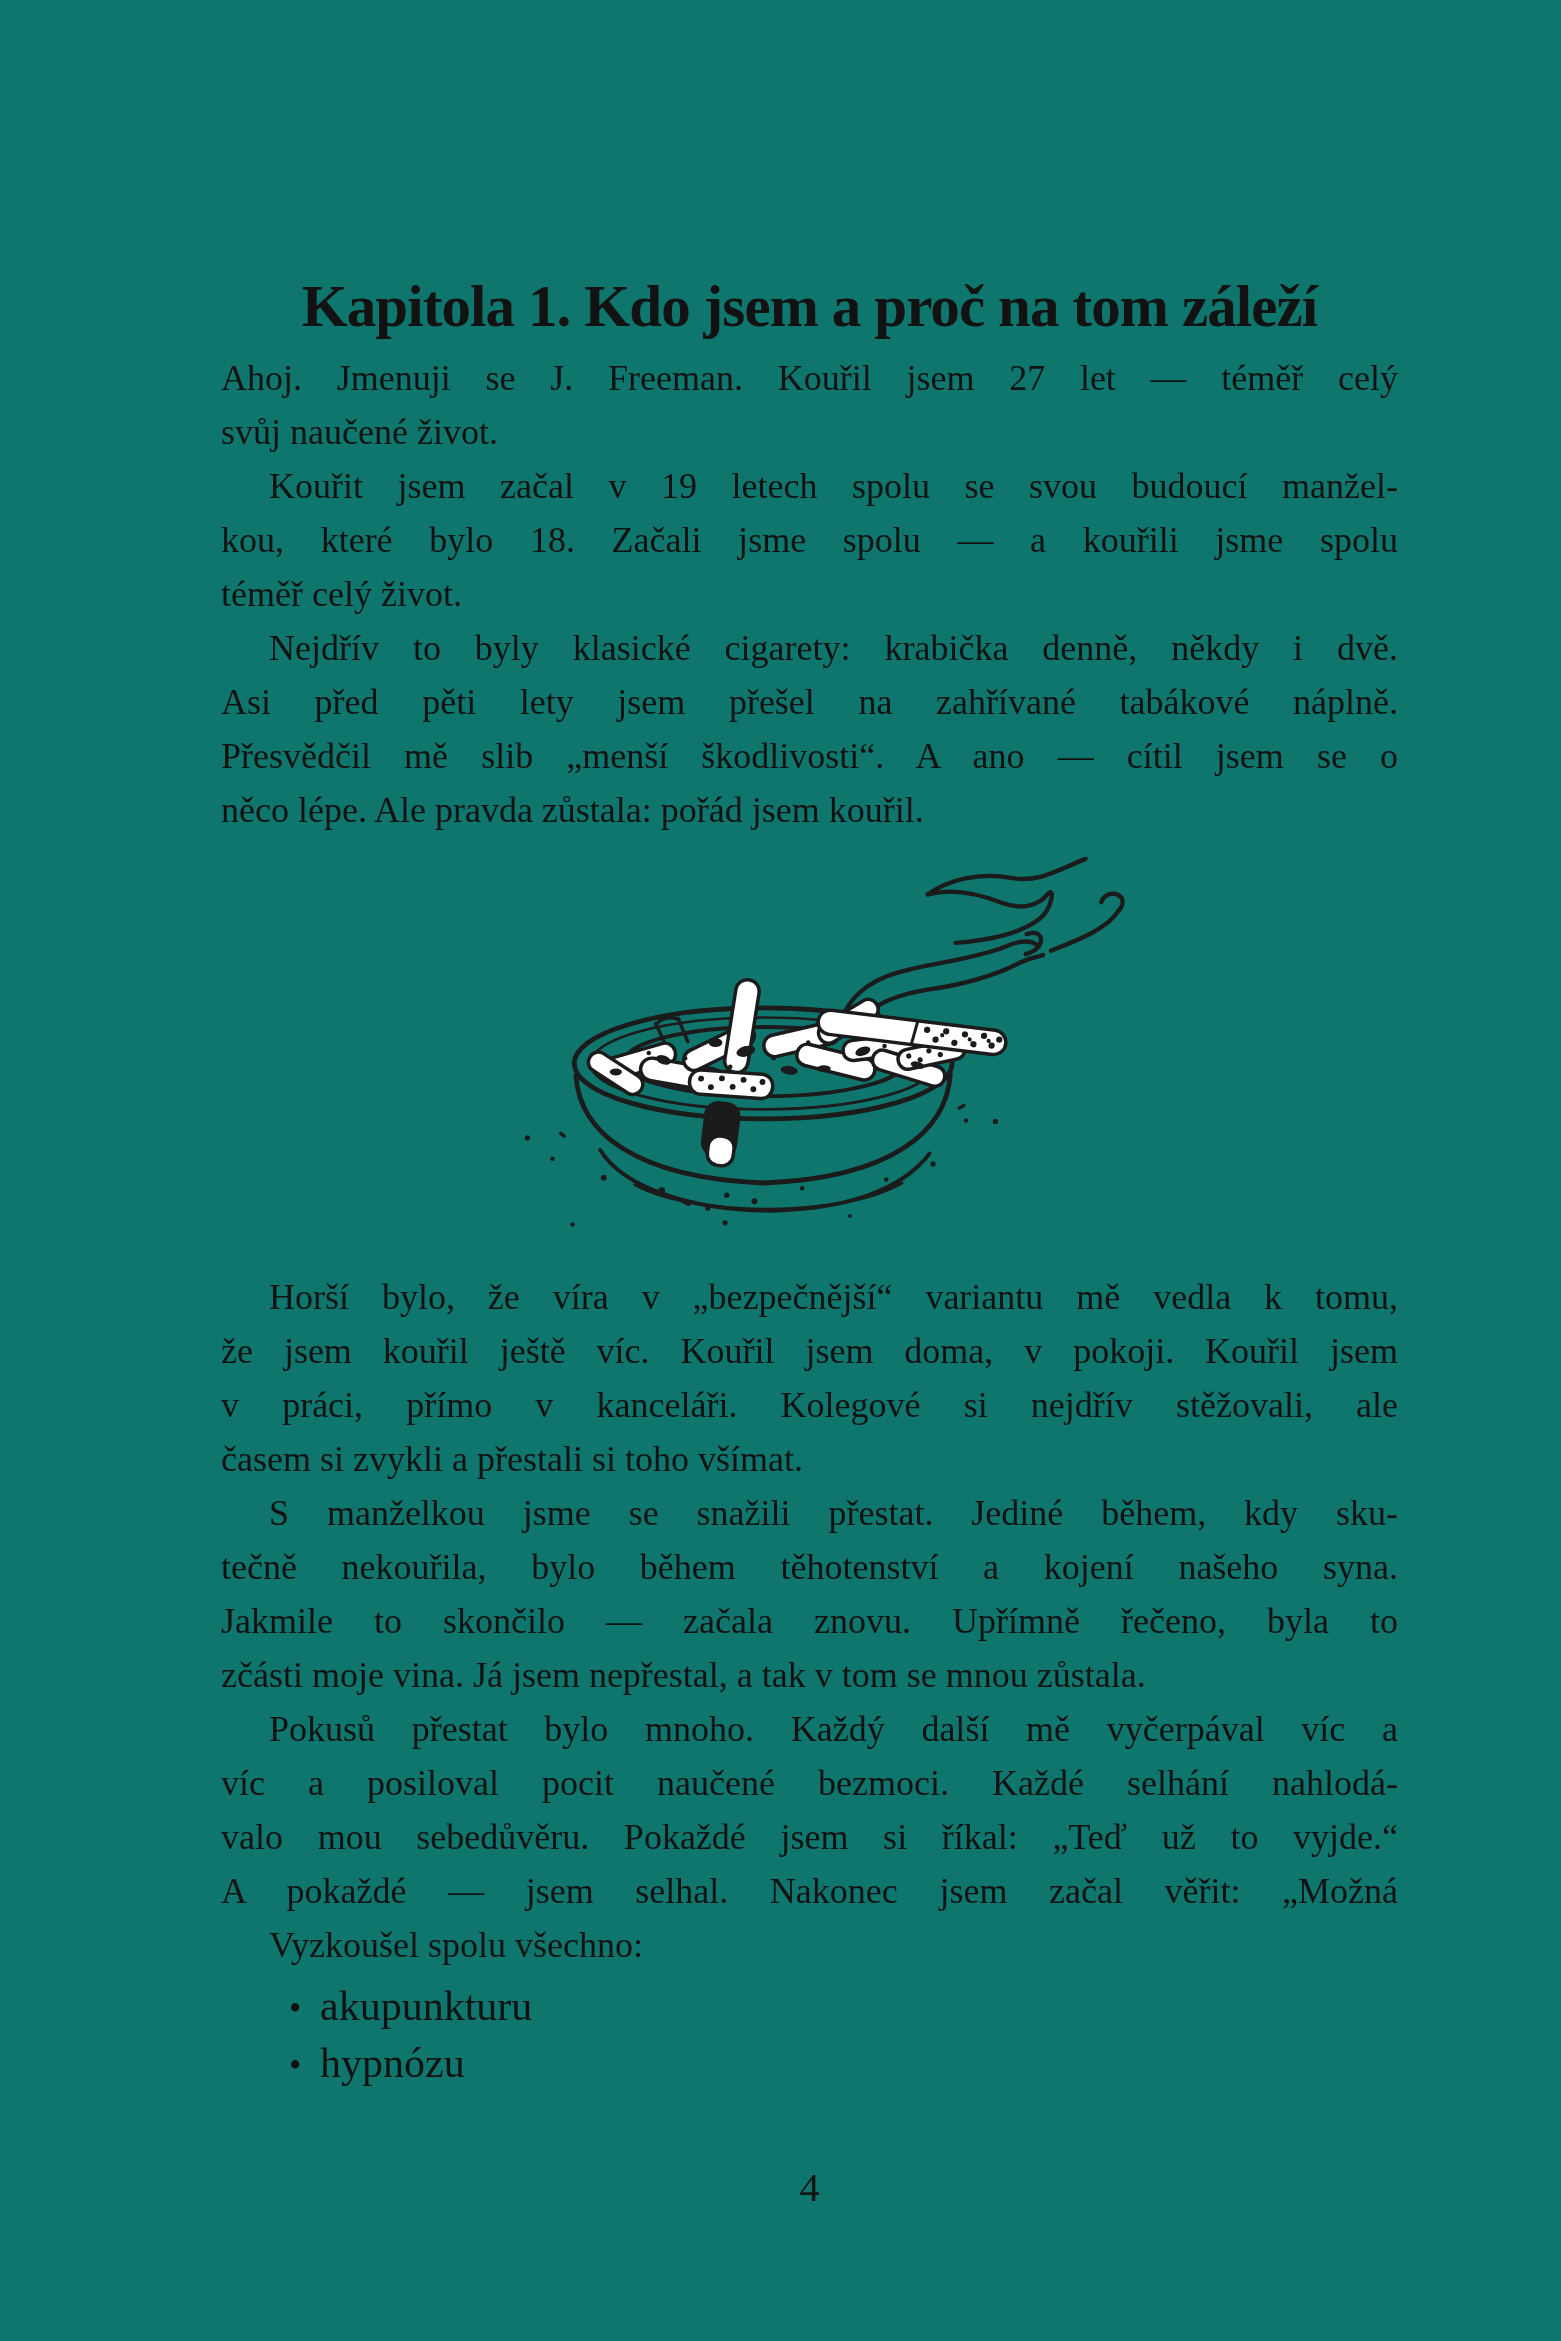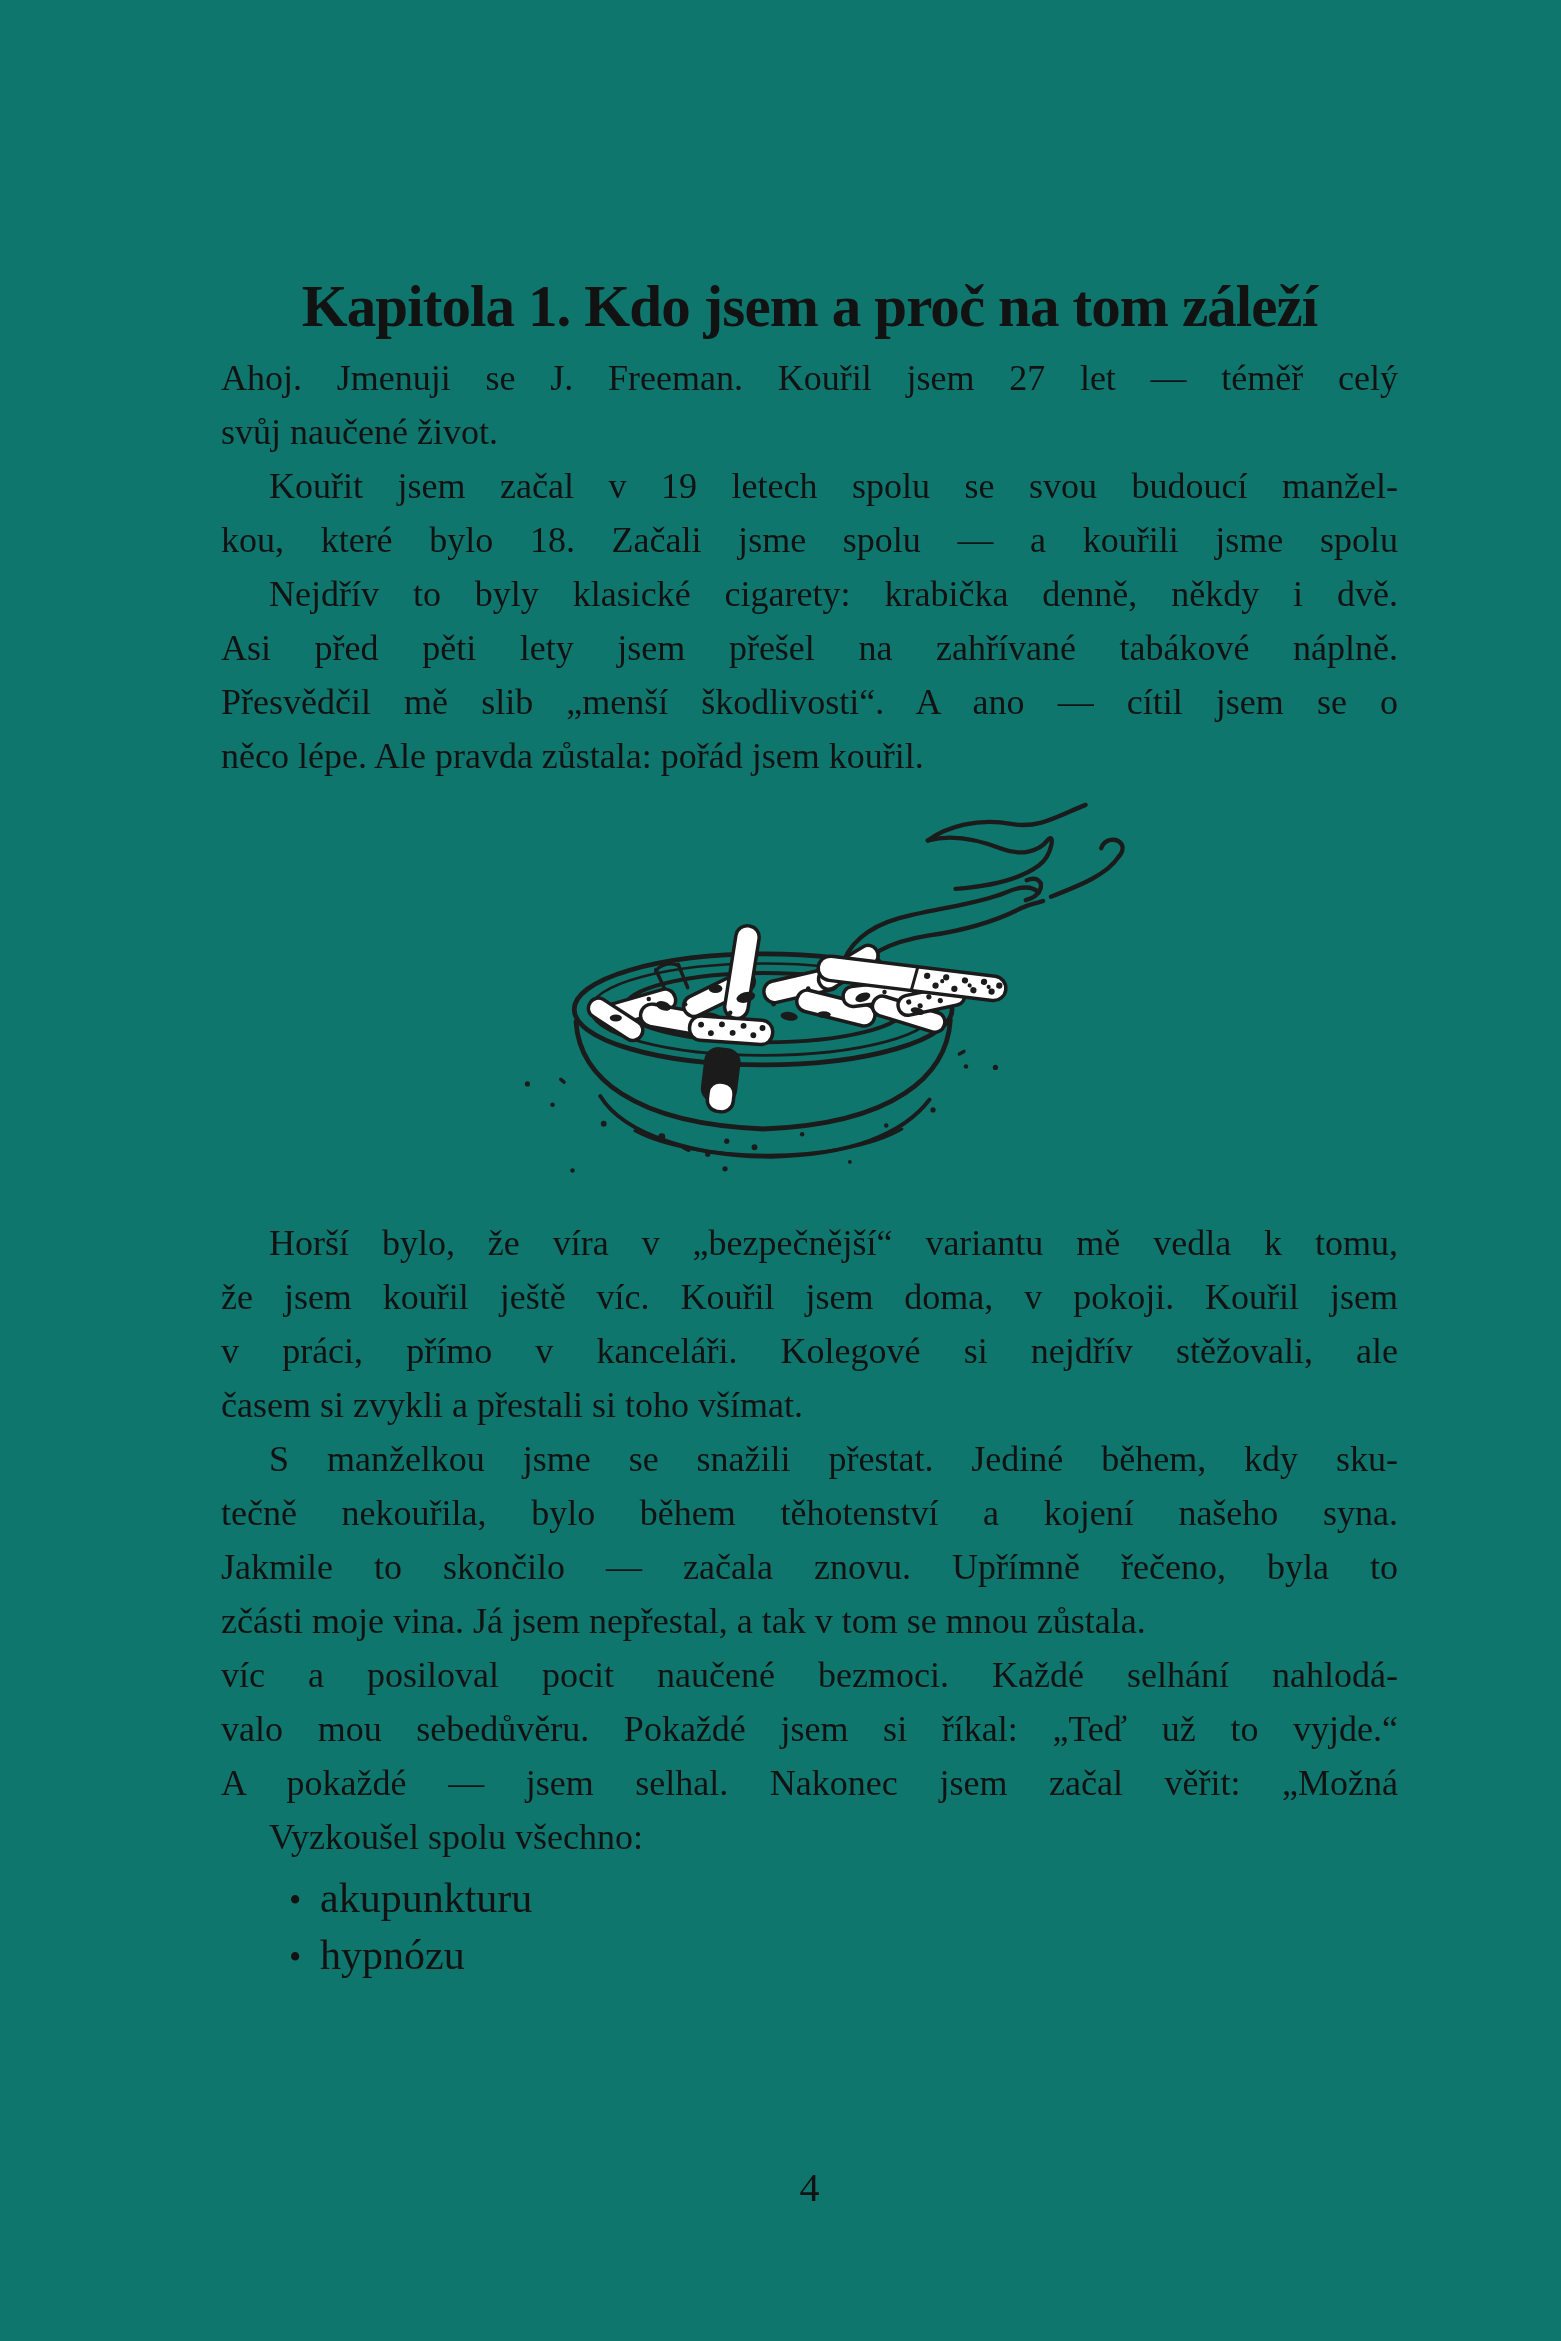--- a/index.html
+++ b/index.html
@@ -77,20 +77,21 @@
   <div class="chapter-title">Kapitola 1. Kdo jsem a proč na tom záleží</div>
 
   <div class="body-text">
       <div class="para">
         <div class="line">Ahoj. Jmenuji se J. Freeman. Kouřil jsem 27 let — téměř celý</div>
         <div class="line last">svůj naučené život.</div>
       </div>
       <div class="para">
         <div class="line indent">Kouřit jsem začal v 19 letech spolu se svou budoucí manžel-</div>
         <div class="line">kou, které bylo 18. Začali jsme spolu — a kouřili jsme spolu</div>
+        <div class="line last">téměř celý život.</div>
       </div>
       <div class="para">
         <div class="line indent">Nejdřív to byly klasické cigarety: krabička denně, někdy i dvě.</div>
         <div class="line">Asi před pěti lety jsem přešel na zahřívané tabákové náplně.</div>
         <div class="line">Přesvědčil mě slib „menší škodlivosti“. A ano — cítil jsem se o</div>
         <div class="line last">něco lépe. Ale pravda zůstala: pořád jsem kouřil.</div>
       </div>
     </div>
 
   <div class="figure-block">
@@ -215,20 +216,21 @@
         <div class="line">v práci, přímo v kanceláři. Kolegové si nejdřív stěžovali, ale</div>
         <div class="line last">časem si zvykli a přestali si toho všímat.</div>
       </div>
       <div class="para">
         <div class="line indent">S manželkou jsme se snažili přestat. Jediné během, kdy sku-</div>
         <div class="line">tečně nekouřila, bylo během těhotenství a kojení našeho syna.</div>
         <div class="line">Jakmile to skončilo — začala znovu. Upřímně řečeno, byla to</div>
         <div class="line last">zčásti moje vina. Já jsem nepřestal, a tak v tom se mnou zůstala.</div>
       </div>
       <div class="para">
+        <div class="line indent">Pokusů přestat bylo mnoho. Každý další mě vyčerpával víc a</div>
         <div class="line">víc a posiloval pocit naučené bezmoci. Každé selhání nahlodá-</div>
         <div class="line">valo mou sebedůvěru. Pokaždé jsem si říkal: „Teď už to vyjde.“</div>
         <div class="line">A pokaždé — jsem selhal. Nakonec jsem začal věřit: „Možná</div>
       </div>
       <div class="para">
         <div class="line indent last">Vyzkoušel spolu všechno:</div>
       </div>
     </div>
 
   <div class="bullet-list">

